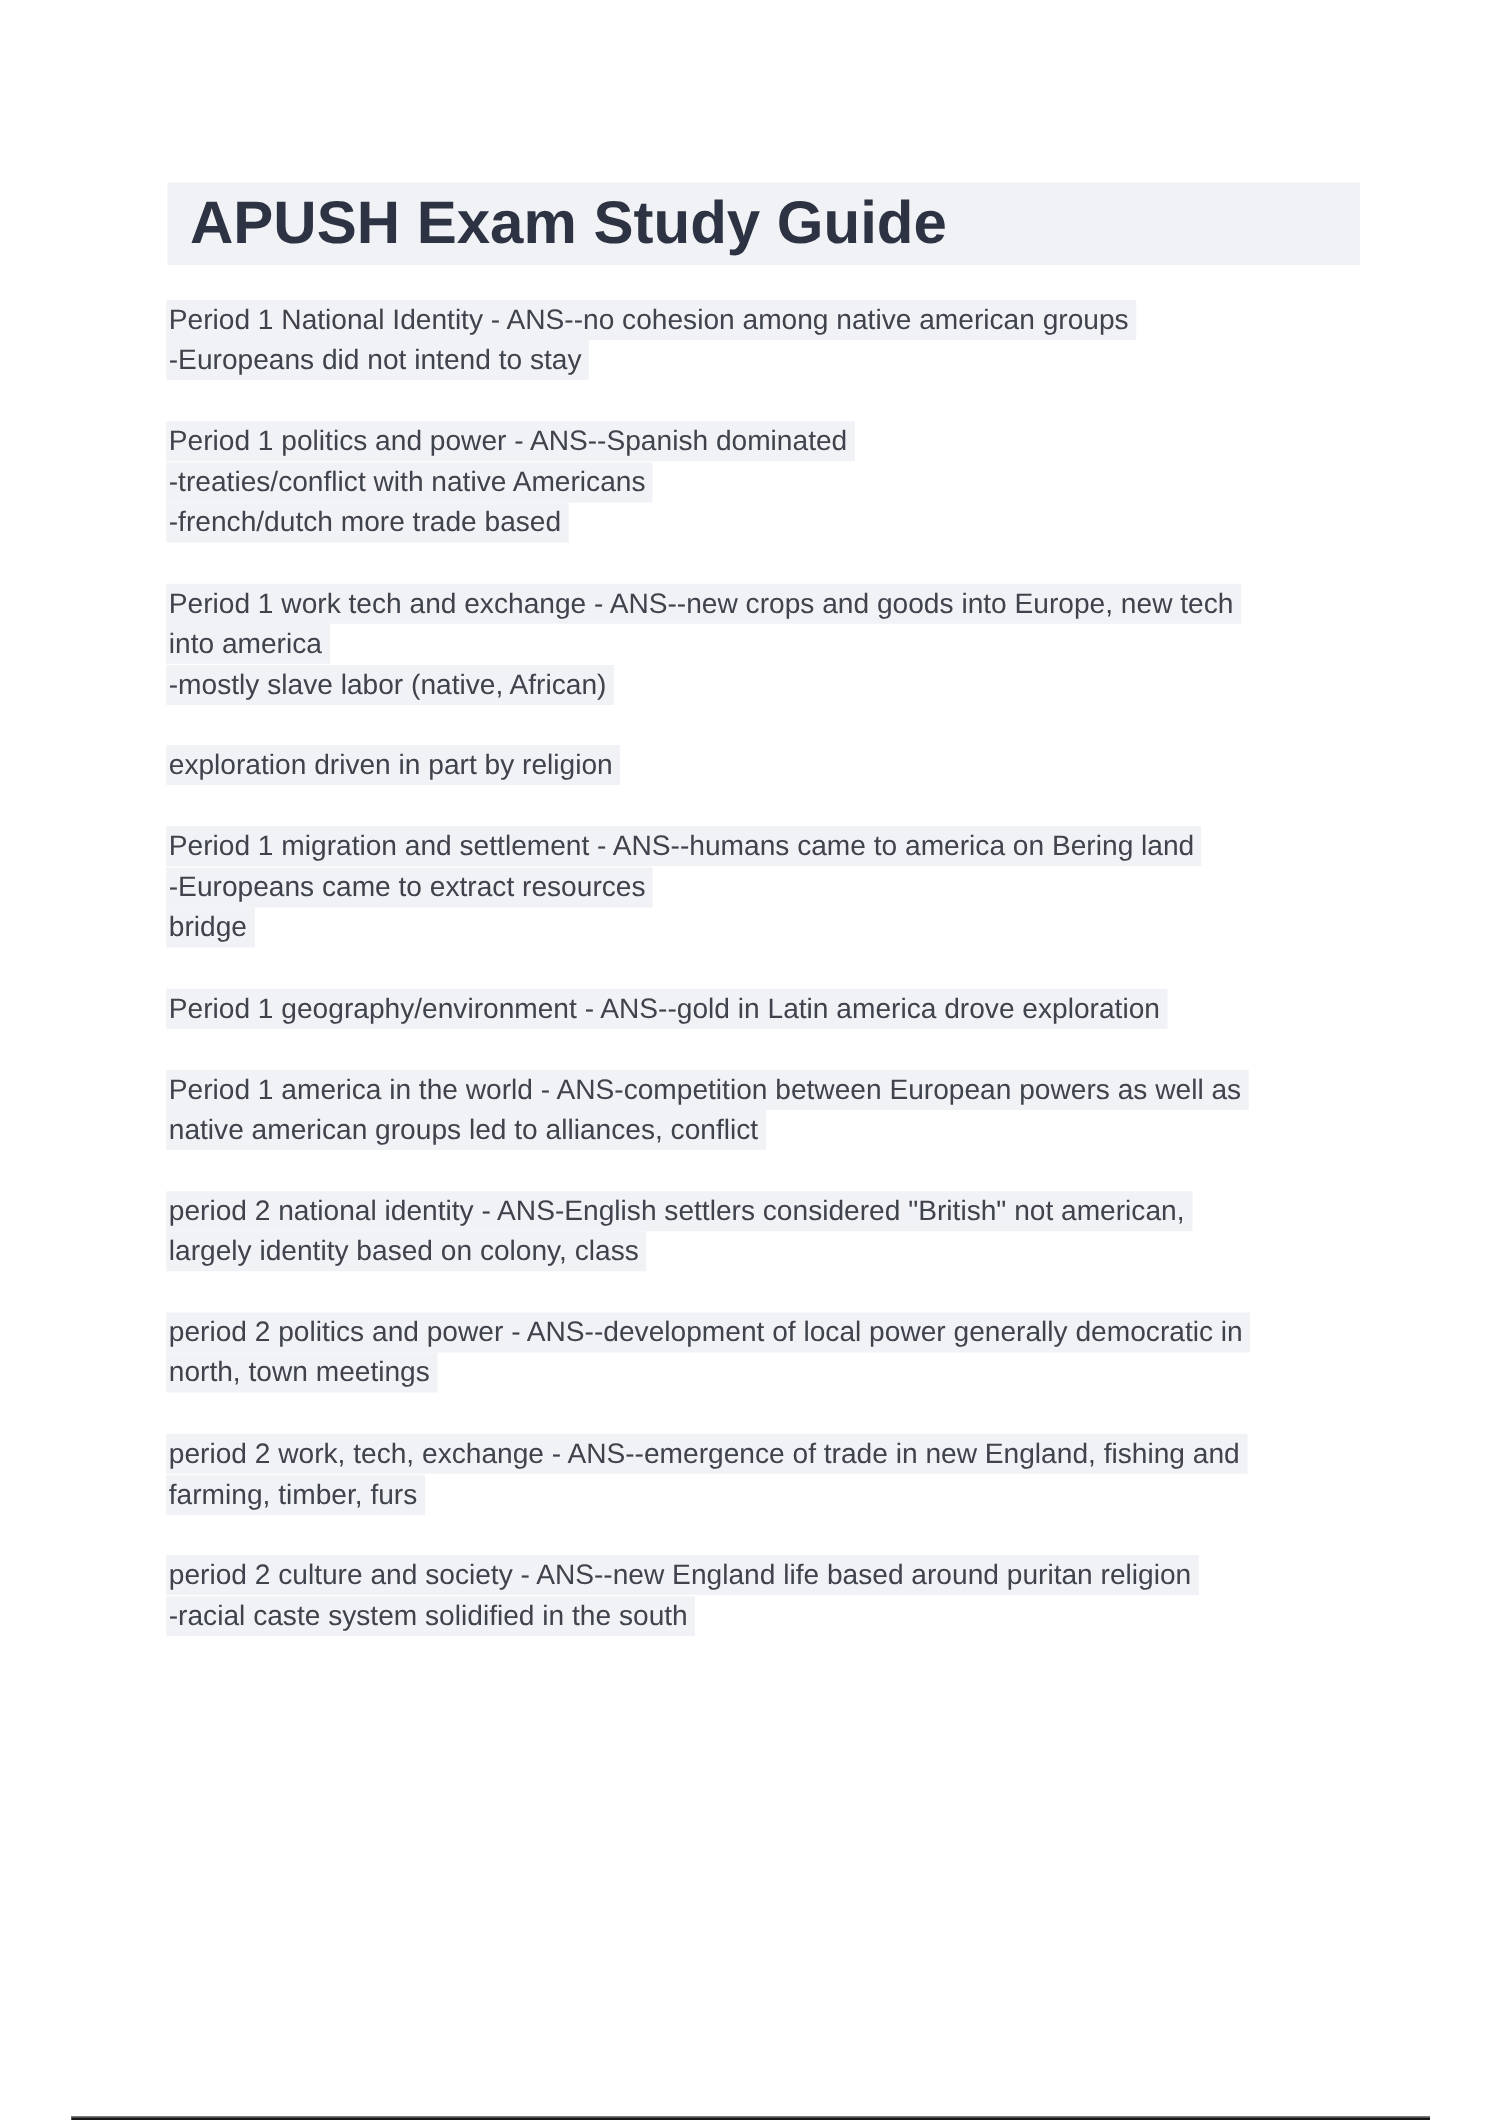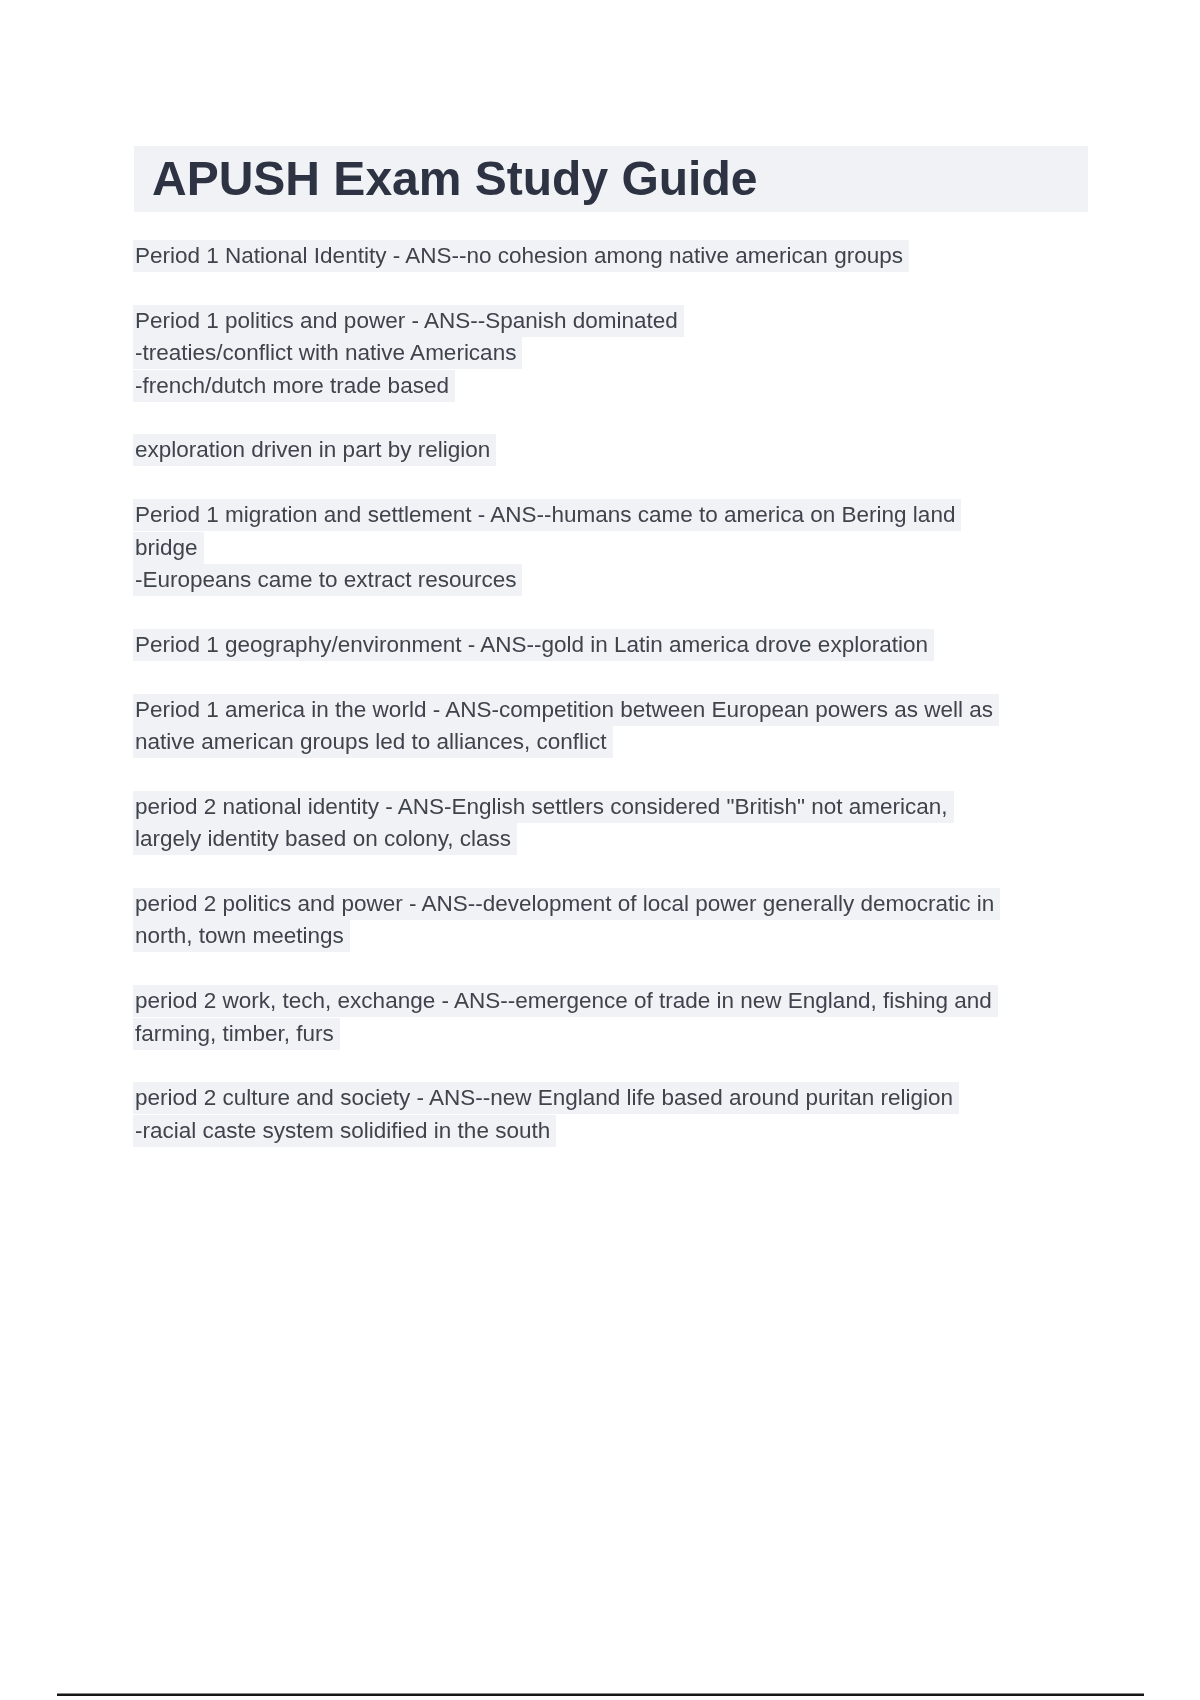--- a/index.html
+++ b/index.html
@@ -80,33 +80,39 @@
 
 <div class="page">
 
   <header class="title-bar">
     <h1 class="title-text">APUSH Exam Study Guide</h1>
   </header>
 
   <main class="notes" id="notes">
       <div class="para">
         <div class="line"><span class="hl">Period 1 National Identity - ANS--no cohesion among native american groups</span></div>
+        <div class="line"><span class="hl">-Europeans did not intend to stay</span></div>
       </div>
       <div class="para">
         <div class="line"><span class="hl">Period 1 politics and power - ANS--Spanish dominated</span></div>
         <div class="line"><span class="hl">-treaties/conflict with native Americans</span></div>
         <div class="line"><span class="hl">-french/dutch more trade based</span></div>
       </div>
       <div class="para">
+        <div class="line"><span class="hl">Period 1 work tech and exchange - ANS--new crops and goods into Europe, new tech</span></div>
+        <div class="line"><span class="hl">into america</span></div>
+        <div class="line"><span class="hl">-mostly slave labor (native, African)</span></div>
+      </div>
+      <div class="para">
         <div class="line"><span class="hl">exploration driven in part by religion</span></div>
       </div>
       <div class="para">
         <div class="line"><span class="hl">Period 1 migration and settlement - ANS--humans came to america on Bering land</span></div>
+        <div class="line"><span class="hl">-Europeans came to extract resources</span></div>
         <div class="line"><span class="hl">bridge</span></div>
-        <div class="line"><span class="hl">-Europeans came to extract resources</span></div>
       </div>
       <div class="para">
         <div class="line"><span class="hl">Period 1 geography/environment - ANS--gold in Latin america drove exploration</span></div>
       </div>
       <div class="para">
         <div class="line"><span class="hl">Period 1 america in the world - ANS-competition between European powers as well as</span></div>
         <div class="line"><span class="hl">native american groups led to alliances, conflict</span></div>
       </div>
       <div class="para">
         <div class="line"><span class="hl">period 2 national identity - ANS-English settlers considered "British" not american,</span></div>

